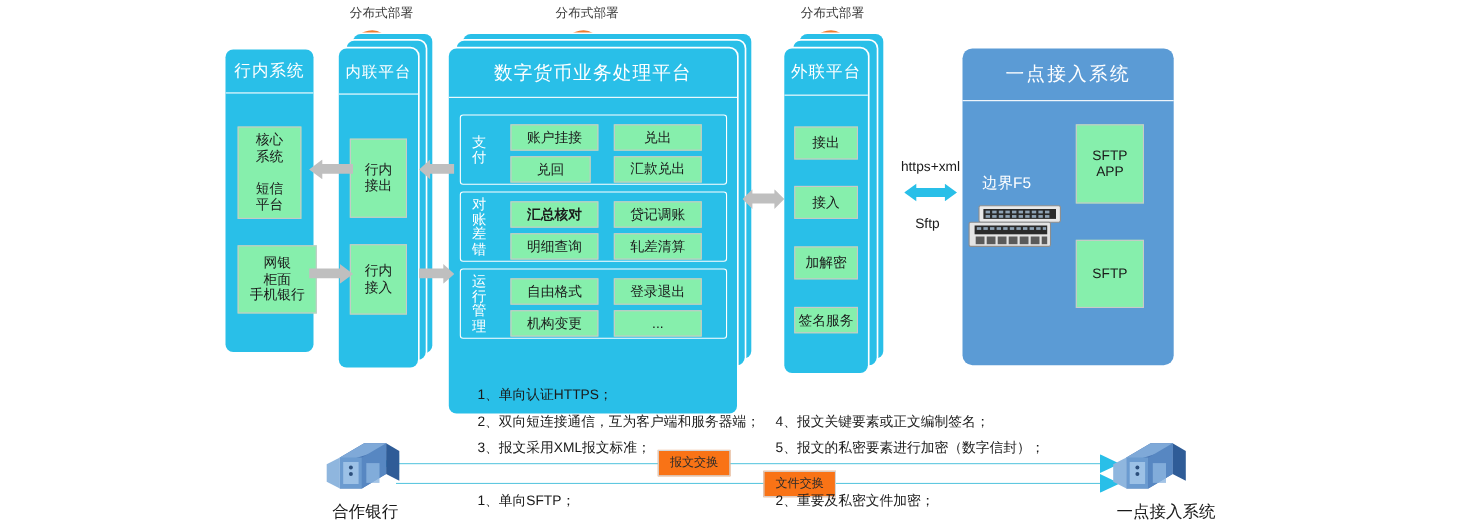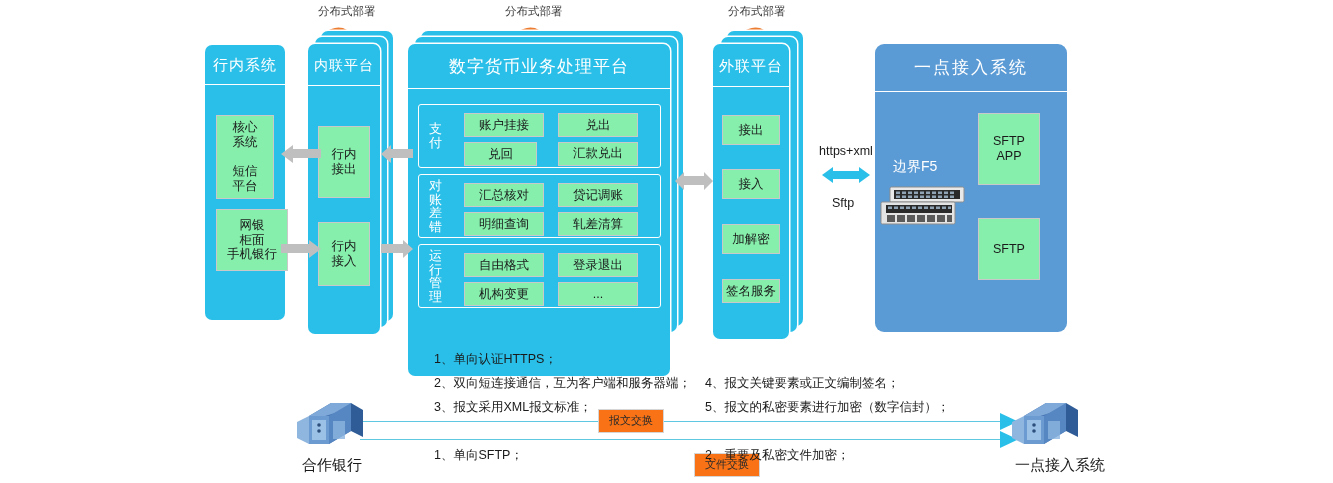--- a/index.html
+++ b/index.html
@@ -147,21 +147,21 @@
   </svg>
 
   <div class="card" style="left:205px; top:45px; width:80px; height:275px;">
     <div class="card-title" style="height:40px; line-height:40px; font-size:15px;">行内系统</div>
   </div>
   <div class="chip" style="left:216px; top:115px; width:58px; height:84px;">核心
 系统
 
 短信
 平台</div>
-  <div class="chip" style="left:216px; top:209px; width:72px; height:62px;">网银
+  <div class="chip" style="left:216px; top:223px; width:72px; height:62px;">网银
 柜面
 手机银行</div>
 
   <div class="layer" style="left:321px; top:31px; width:72px; height:290px;"></div>
   <div class="layer" style="left:315px; top:37px; width:72px; height:290px;"></div>
   <div class="card" style="left:308px; top:44px; width:72px; height:290px;">
     <div class="card-title" style="height:42px; line-height:42px; font-size:14px;">内联平台</div>
   </div>
   <div class="chip" style="left:318px; top:126px; width:52px; height:72px;">行内
 接出</div>
@@ -185,21 +185,21 @@
     <div class="group-label">支付</div>
   </div>
   <div class="chip" style="left:464px; top:113px; width:80px; height:24px;">账户挂接</div>
   <div class="chip" style="left:558px; top:113px; width:80px; height:24px;">兑出</div>
   <div class="chip" style="left:464px; top:142px; width:73px; height:24px;">兑回</div>
   <div class="chip" style="left:558px; top:142px; width:80px; height:24px;font-family:Liberation Mono, monospace;">汇款兑出</div>
 
   <div class="group" style="left:418px; top:174px; width:243px; height:64px;">
     <div class="group-label">对账差错</div>
   </div>
-  <div class="chip" style="left:464px; top:183px; width:80px; height:24px;">汇总核对</div>
+  <div class="chip" style="left:464px; top:183px; width:80px; height:24px;font-weight:bold;">汇总核对</div>
   <div class="chip" style="left:558px; top:183px; width:80px; height:24px;">贷记调账</div>
   <div class="chip" style="left:464px; top:212px; width:80px; height:24px;">明细查询</div>
   <div class="chip" style="left:558px; top:212px; width:80px; height:24px;">轧差清算</div>
 
   <div class="group" style="left:418px; top:244px; width:243px; height:64px;">
     <div class="group-label">运行管理</div>
   </div>
   <div class="chip" style="left:464px; top:253px; width:80px; height:24px;">自由格式</div>
   <div class="chip" style="left:558px; top:253px; width:80px; height:24px;">登录退出</div>
   <div class="chip" style="left:464px; top:282px; width:80px; height:24px;">机构变更</div>
@@ -308,21 +308,21 @@
     <path d="M18 0 L18 17 L18 17 Z" fill="none"></path>
   </svg>
   <svg style="position:absolute; left:1000px; top:413px;" width="18" height="17" viewBox="0 0 18 17">
     <path d="M18 8.5 L0 0 L0 17 Z" fill="#29bfe8"></path>
   </svg>
   <svg style="position:absolute; left:1000px; top:431px;" width="18" height="17" viewBox="0 0 18 17">
     <path d="M18 8.5 L0 0 L0 17 Z" fill="#29bfe8"></path>
   </svg>
 
   <div class="linklabel" style="left:598px; top:409px;">报文交换</div>
-  <div class="linklabel" style="left:694px; top:428px;margin-top:25px;">文件交换</div>
+  <div class="linklabel" style="left:694px; top:428px;">文件交换</div>
 
   <div class="note" style="left:434px; top:447px;">1、单向SFTP；</div>
   <div class="note" style="left:705px; top:447px;">2、重要及私密文件加密；</div>
 
   <svg style="position:absolute; left:295px; top:398px;" width="70" height="52" viewBox="0 0 70 52">
     <path d="M14 18 L36 5 L56 5 L56 33 L34 46 L14 46 Z" fill="#4a77b4"></path>
     <path d="M14 18 L36 5 L56 5 L56 10 L14 23 Z" fill="#7fa9d8"></path>
     <path d="M56 5 L68 12 L68 39 L56 33 Z" fill="#2f5c97"></path>
     <path d="M14 18 L34 18 L34 46 L14 46 Z" fill="#6b9bd0"></path>
     <rect x="17" y="22" width="14" height="20" fill="#9cc1e6"></rect>

